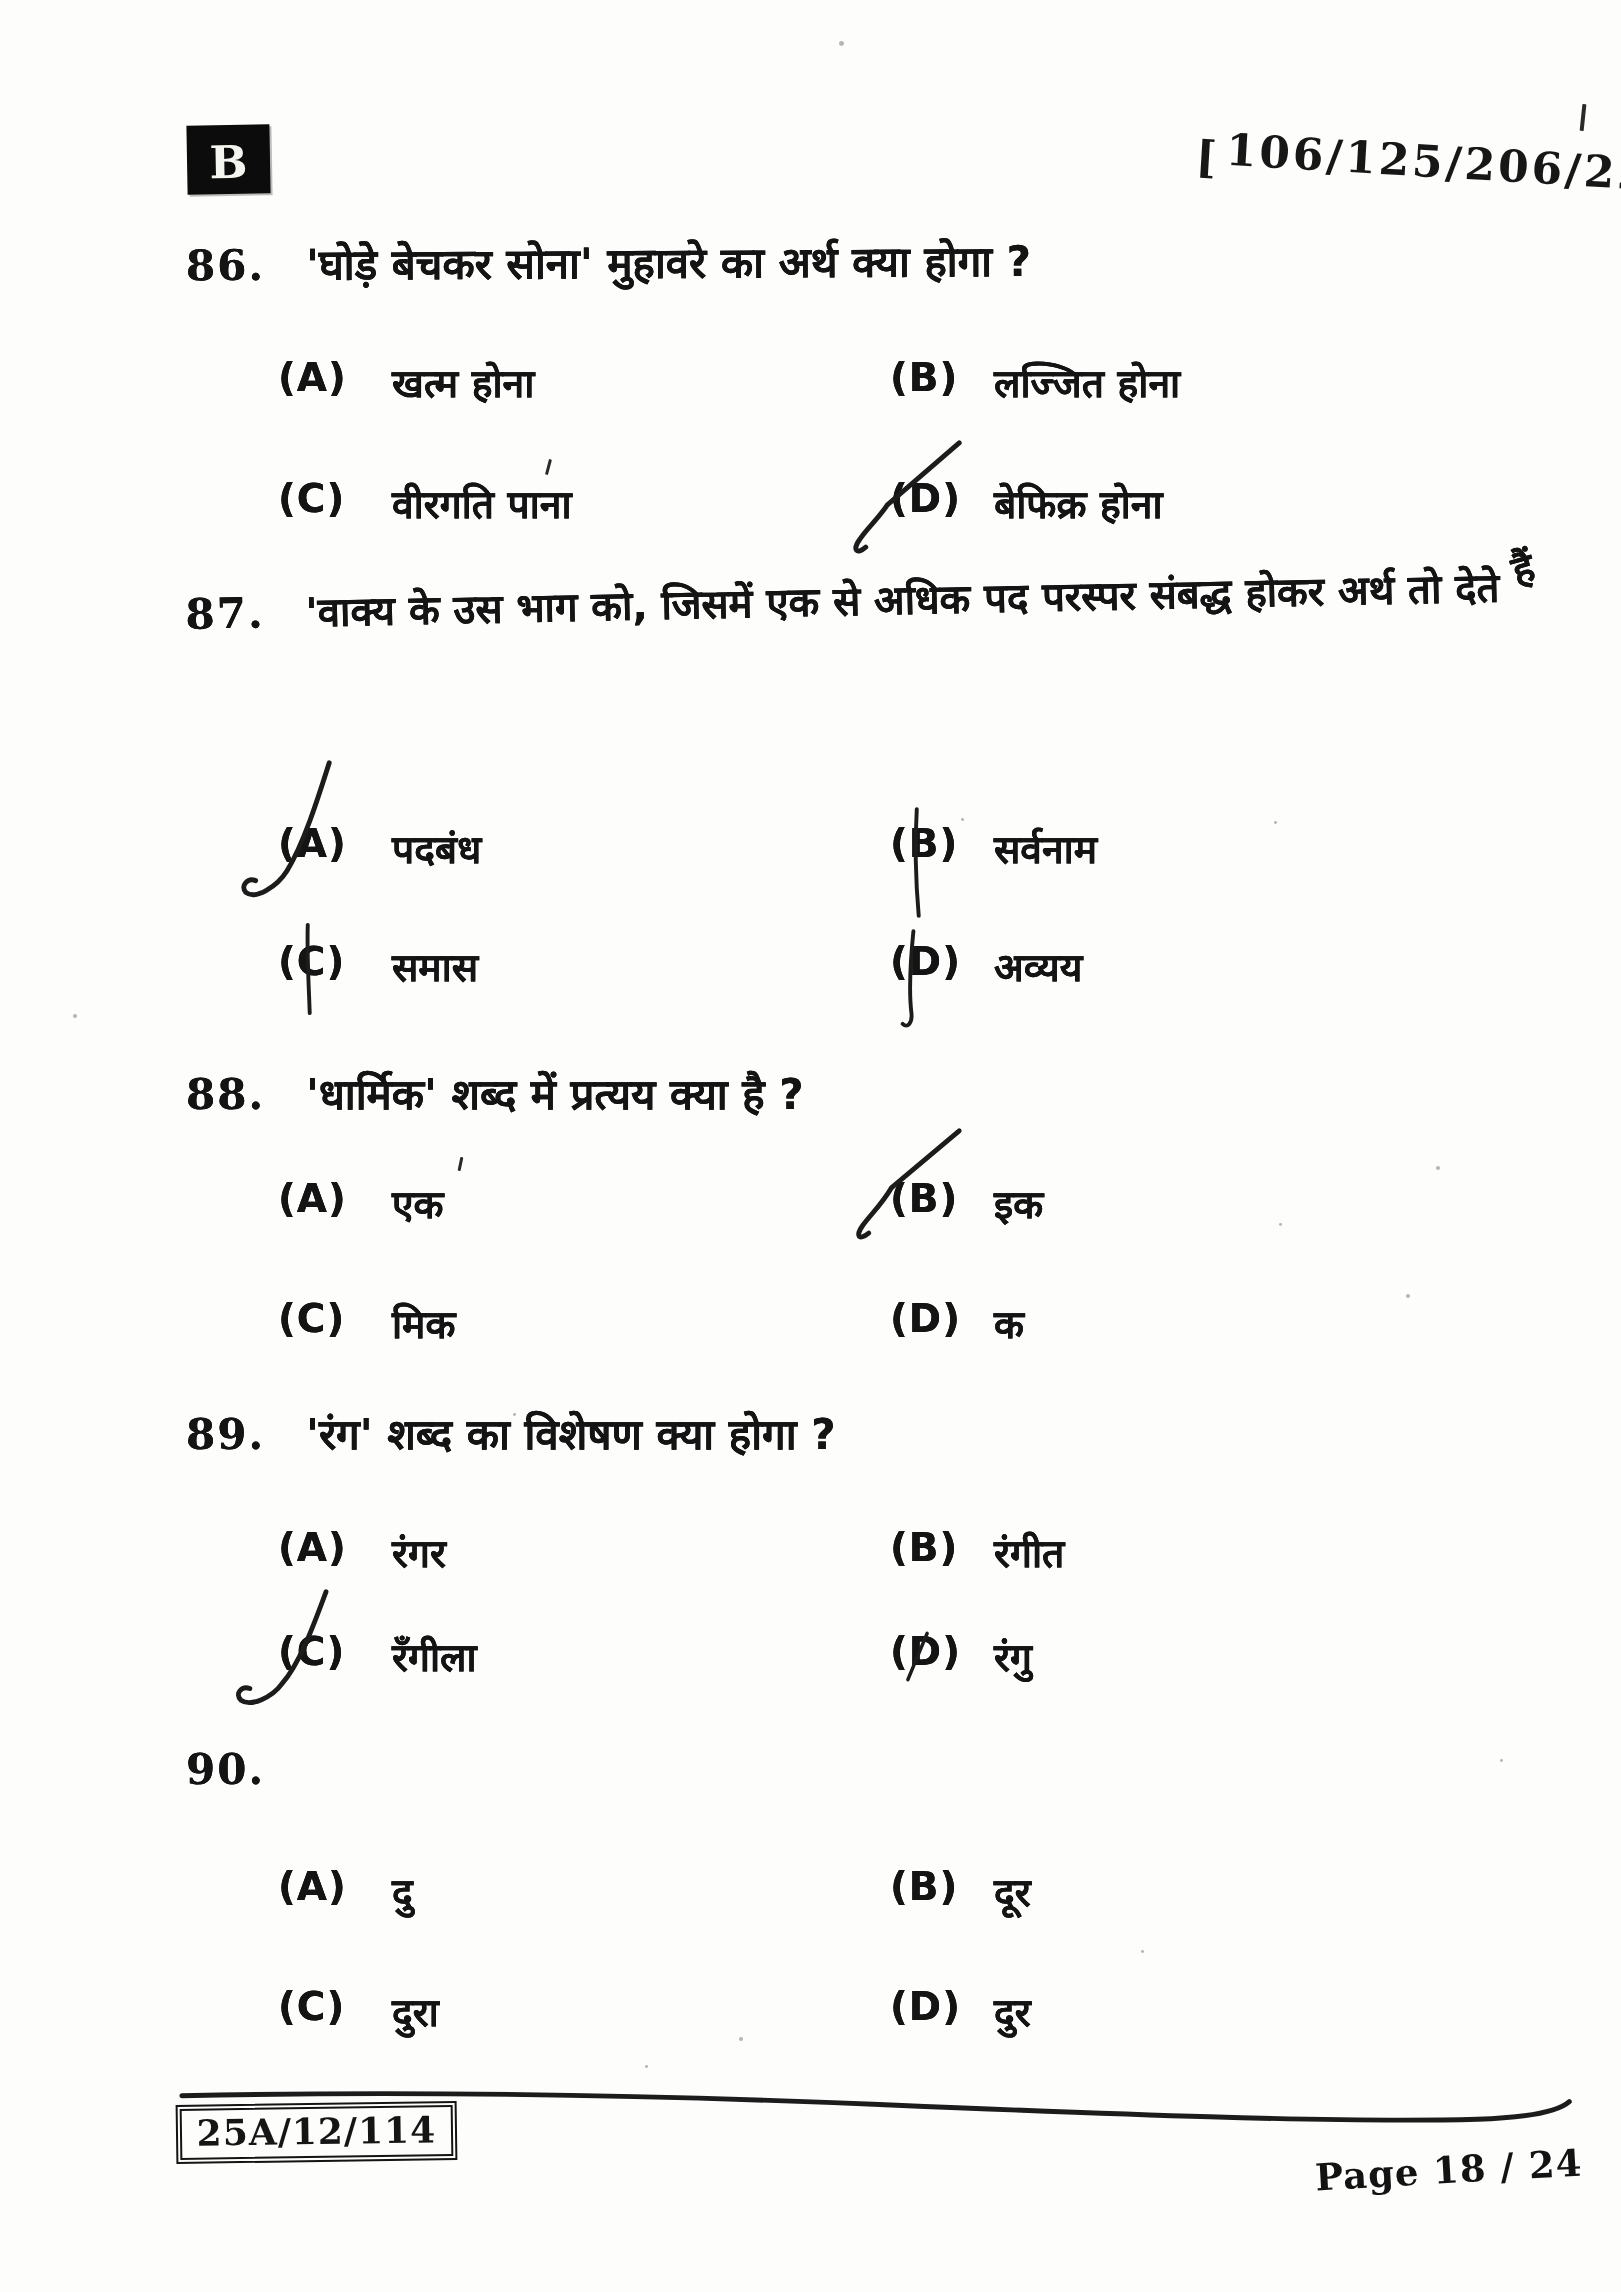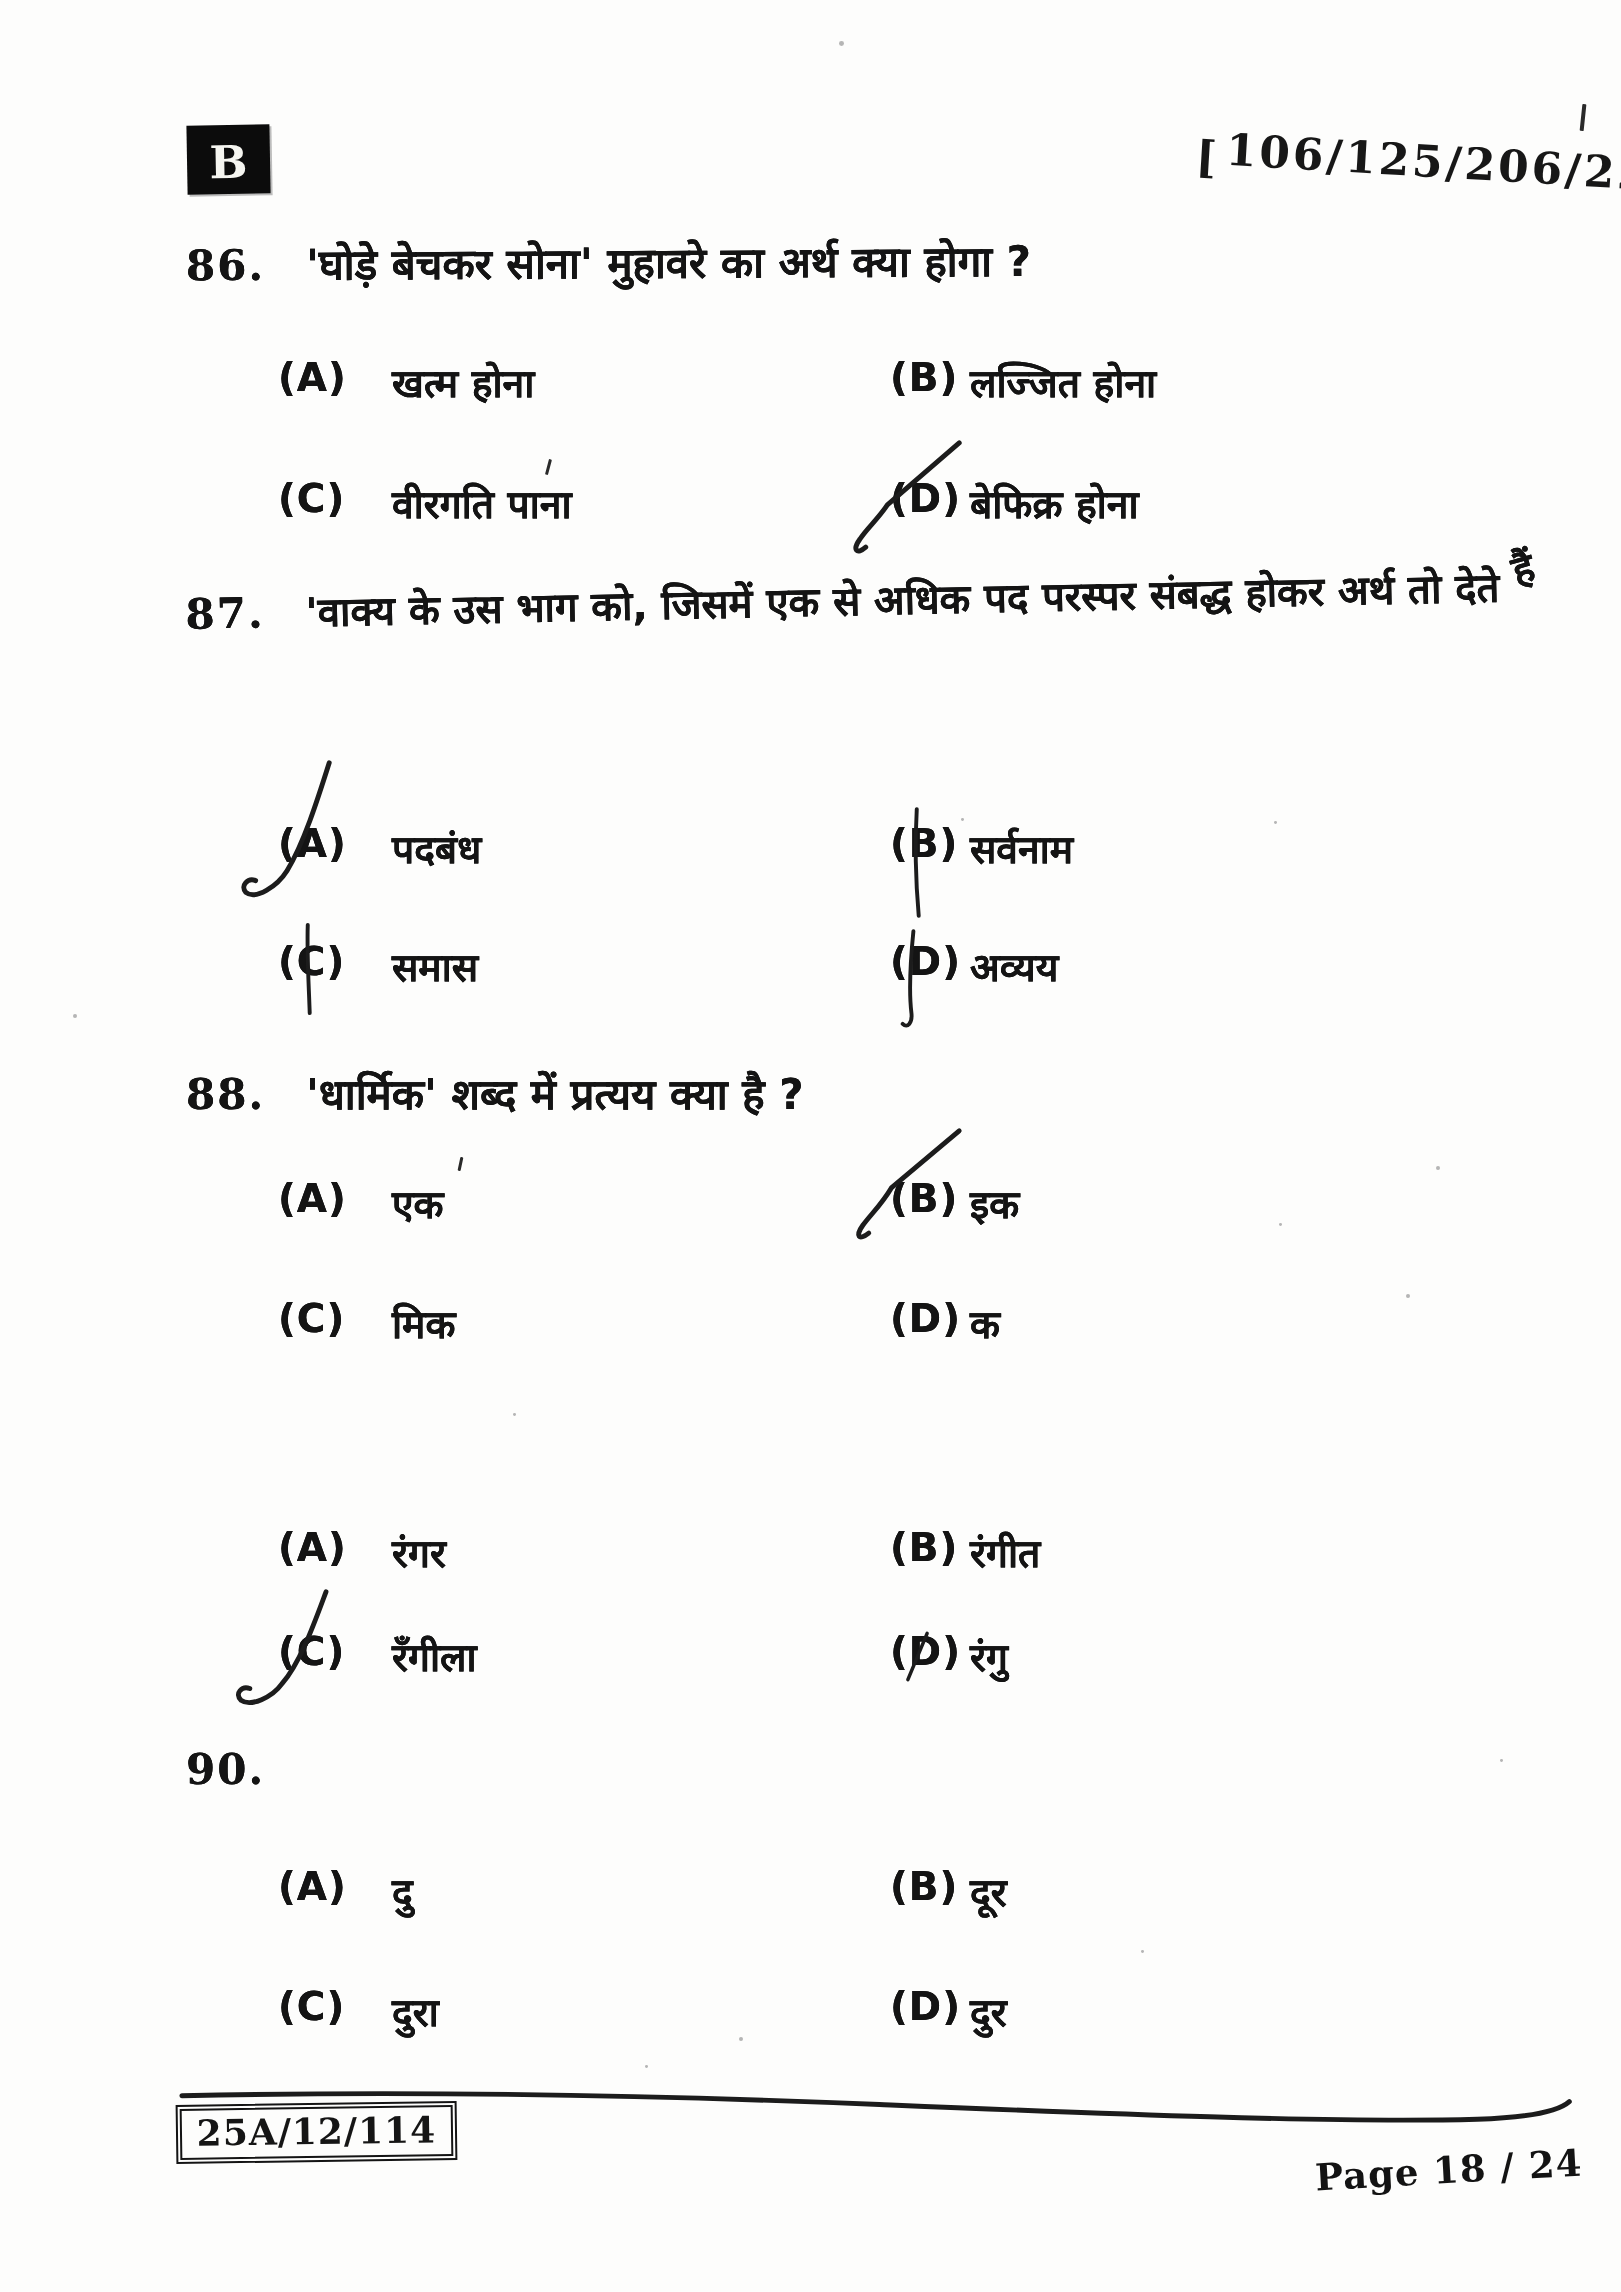--- a/index.html
+++ b/index.html
@@ -37,21 +37,21 @@
   }
   .qtail{display:inline-block; transform:rotate(-15deg) translate(3.9px,-17.6px); margin-left:13.7px;}
   
   .opt-row{position:absolute; left:0; right:0; height:0;}
   .opt-row > span{position:absolute; top:0;}
   .olabel{
     font-family:"DejaVu Sans",sans-serif; font-weight:700; font-size:39px;
     letter-spacing:1px; text-shadow:0 0 0.5px #000;
   }
   .otext{font-weight:700; font-size:39px; text-shadow:0 0 0.5px #000;}
-  .l-a{left:278px;} .t-a{left:392px;} .l-b{left:890px;} .t-b{left:970px;}
+  .l-a{left:278px;} .t-a{left:392px;} .l-b{left:890px;} .t-b{left:994px;}
   
   .mark{position:absolute; overflow:visible;}
   .mark path{fill:none; stroke:#1c1c1c; stroke-linecap:round; stroke-linejoin:round;}
   
   .fbox{
     position:absolute; left:180px; top:2107px;
     border:2.9px solid #141414; outline:2px solid #141414; outline-offset:2.9px;
     padding:1px 14.7px 3.9px 14.7px; transform:rotate(-0.8deg); background:#fdfdfc;
   }
   .fbox span{
@@ -142,20 +142,24 @@
   <div class="opt-row" style="top:1296px;">
     <span class="olabel l-a">(C)</span>
     <span class="otext t-a">मिक</span>
     <span class="olabel l-b">(D)</span>
     <span class="otext t-b">क</span>
   </div>
   <svg class="mark" style="left:853px; top:1125px;" width="116" height="118" viewBox="0 0 118 120">
     <path d="M16,110 c-10,8 -14,3 -6,-8 c8,-11 19,-21 29,-38 L108,6" stroke-width="5"></path>
   </svg>
 
+  <div class="abs qhead" style="left:186px; top:1404px;">
+    <span class="qnum">89.</span>
+    <span class="qtext">'रंग' शब्द का विशेषण क्या होगा ?</span>
+  </div>
   <div class="opt-row" style="top:1525px;">
     <span class="olabel l-a">(A)</span>
     <span class="otext t-a">रंगर</span>
     <span class="olabel l-b">(B)</span>
     <span class="otext t-b">रंगीत</span>
   </div>
   <div class="opt-row" style="top:1629px;">
     <span class="olabel l-a">(C)</span>
     <span class="otext t-a">रँगीला</span>
     <span class="olabel l-b">(D)</span>

